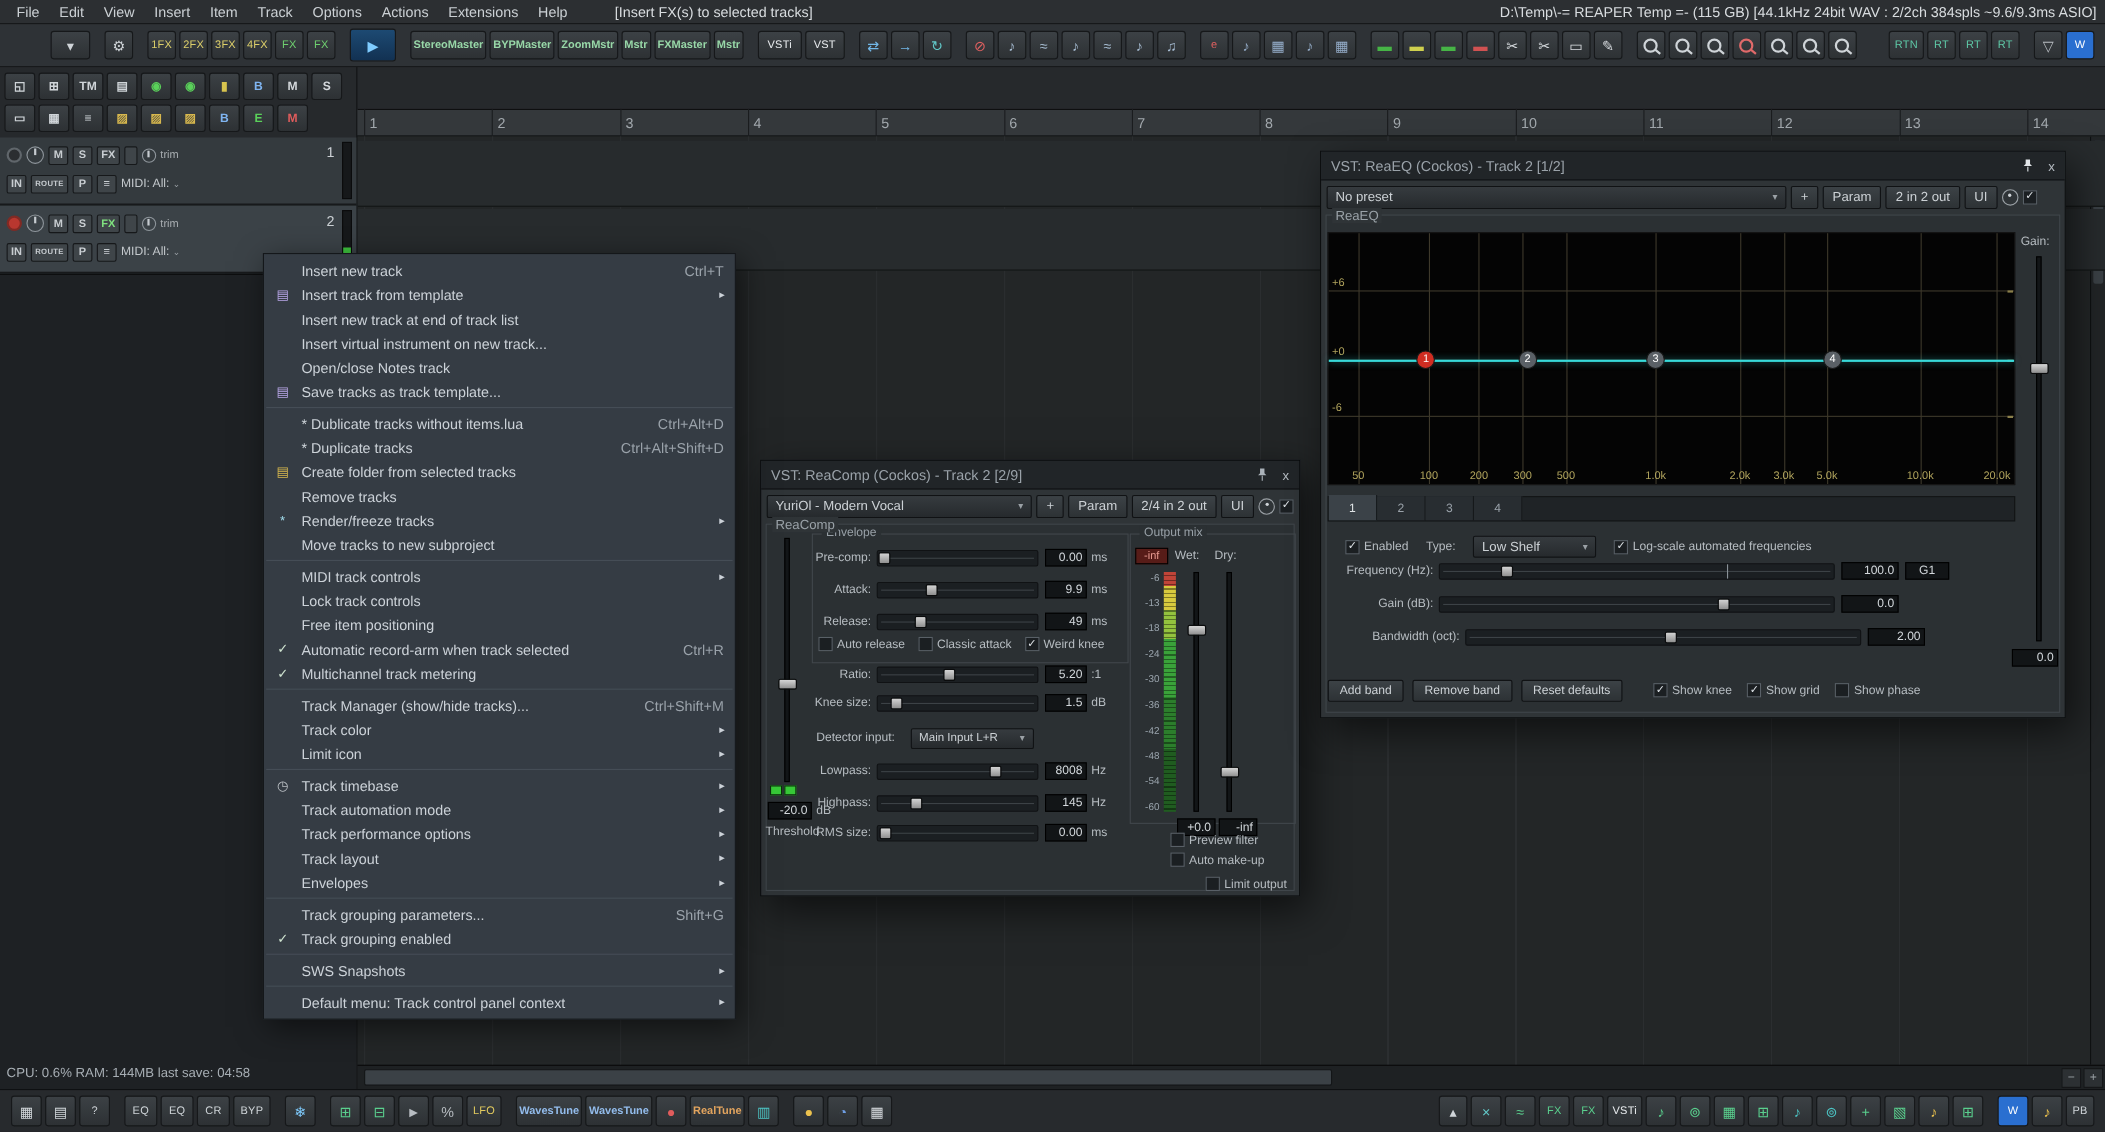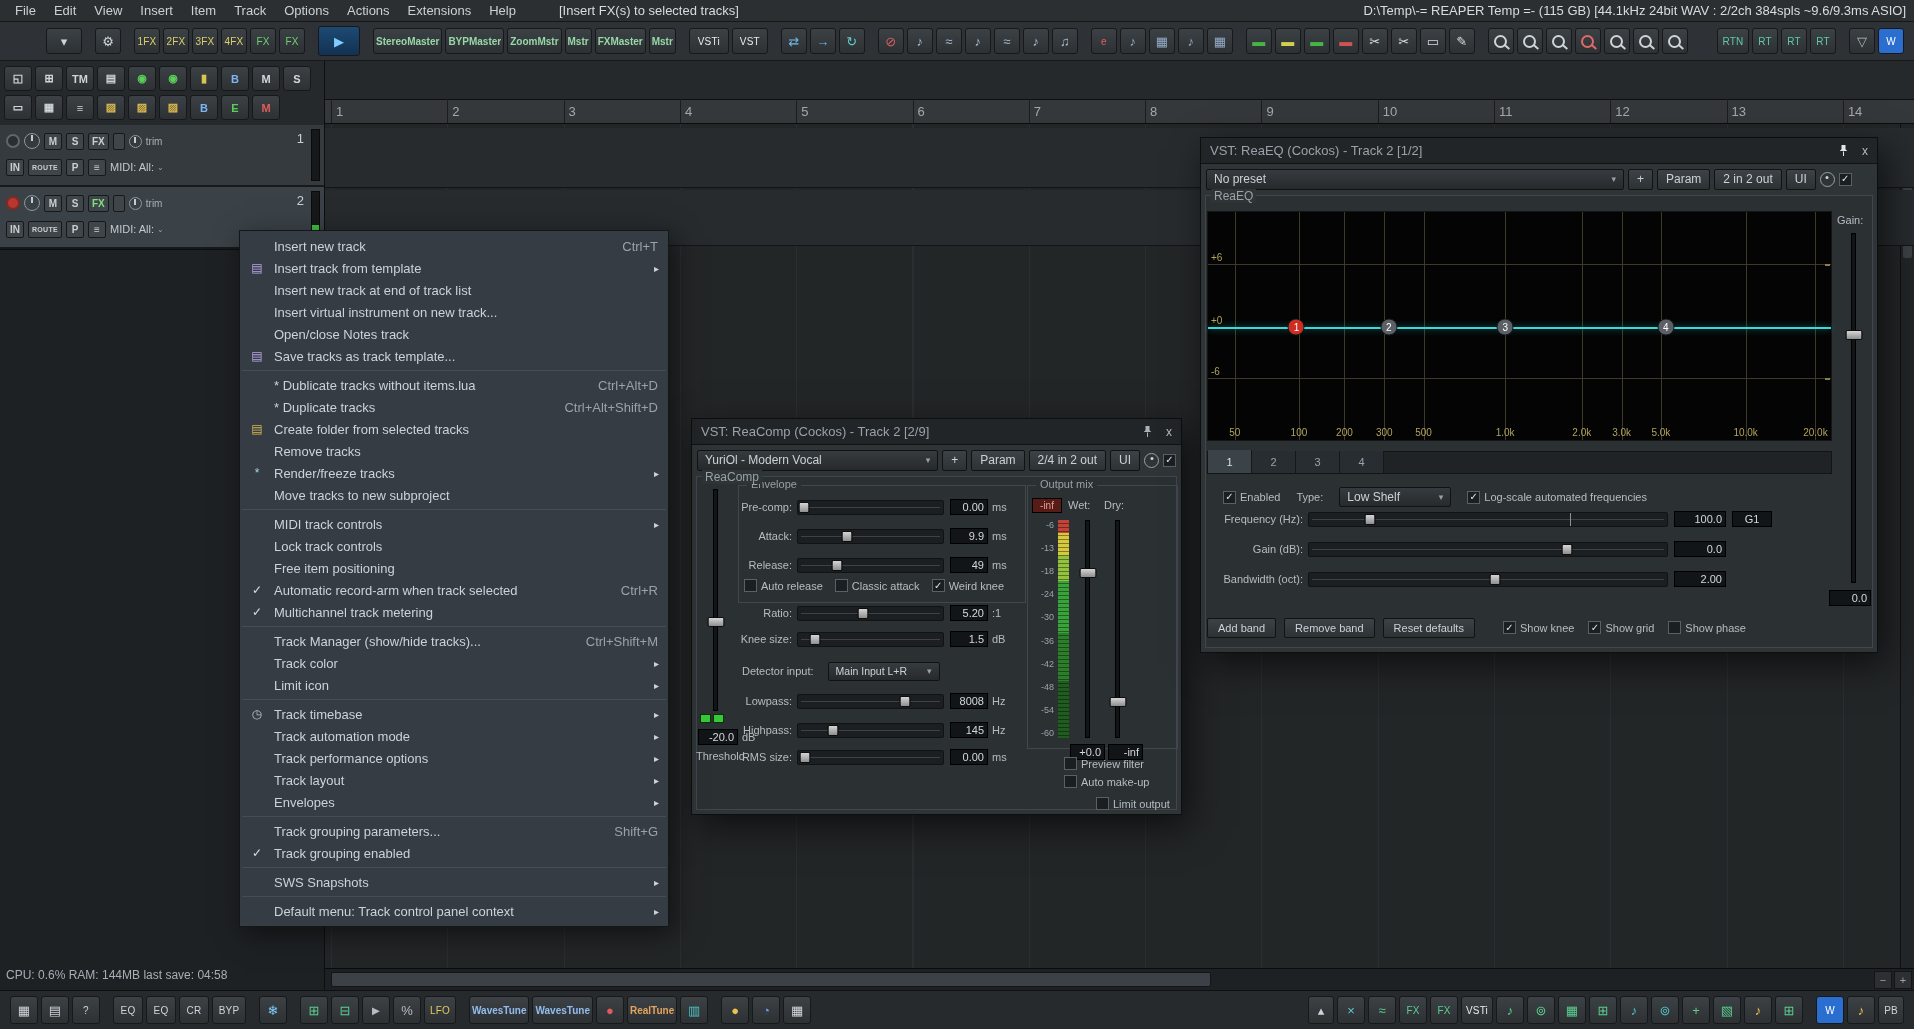--- a/index.html
+++ b/index.html
@@ -887,21 +887,21 @@
           <div class="valbox extra" style="width: 40px;">G1</div>
         </div>
         <div class="sl-row" style="top: 402px;">
           <div class="sl-label" style="width: 102px;">Gain (dB):</div>
           <div class="hslider" style="width: 360px;">
             <div class="sl-thumb" style="left: 72%;"></div>
           </div>
           <div class="valbox" style="width: 52px;">0.0</div>
         </div>
         <div class="sl-row" style="top: 432px;">
-          <div class="sl-label" style="width: 102px;">Bandwidth (oct):</div>
+          <div class="sl-label" style="width: 102px; margin-left: 24px;">Bandwidth (oct):</div>
           <div class="hslider" style="width: 360px;">
             <div class="sl-thumb" style="left: 52%;"></div>
           </div>
           <div class="valbox" style="width: 52px;">2.00</div>
         </div>
         <div class="btnrow" style="top: 480px; left: 6px;">
           <div class="sbtn">Add band</div>
           <div class="sbtn">Remove band</div>
           <div class="sbtn">Reset defaults</div>
         </div>

